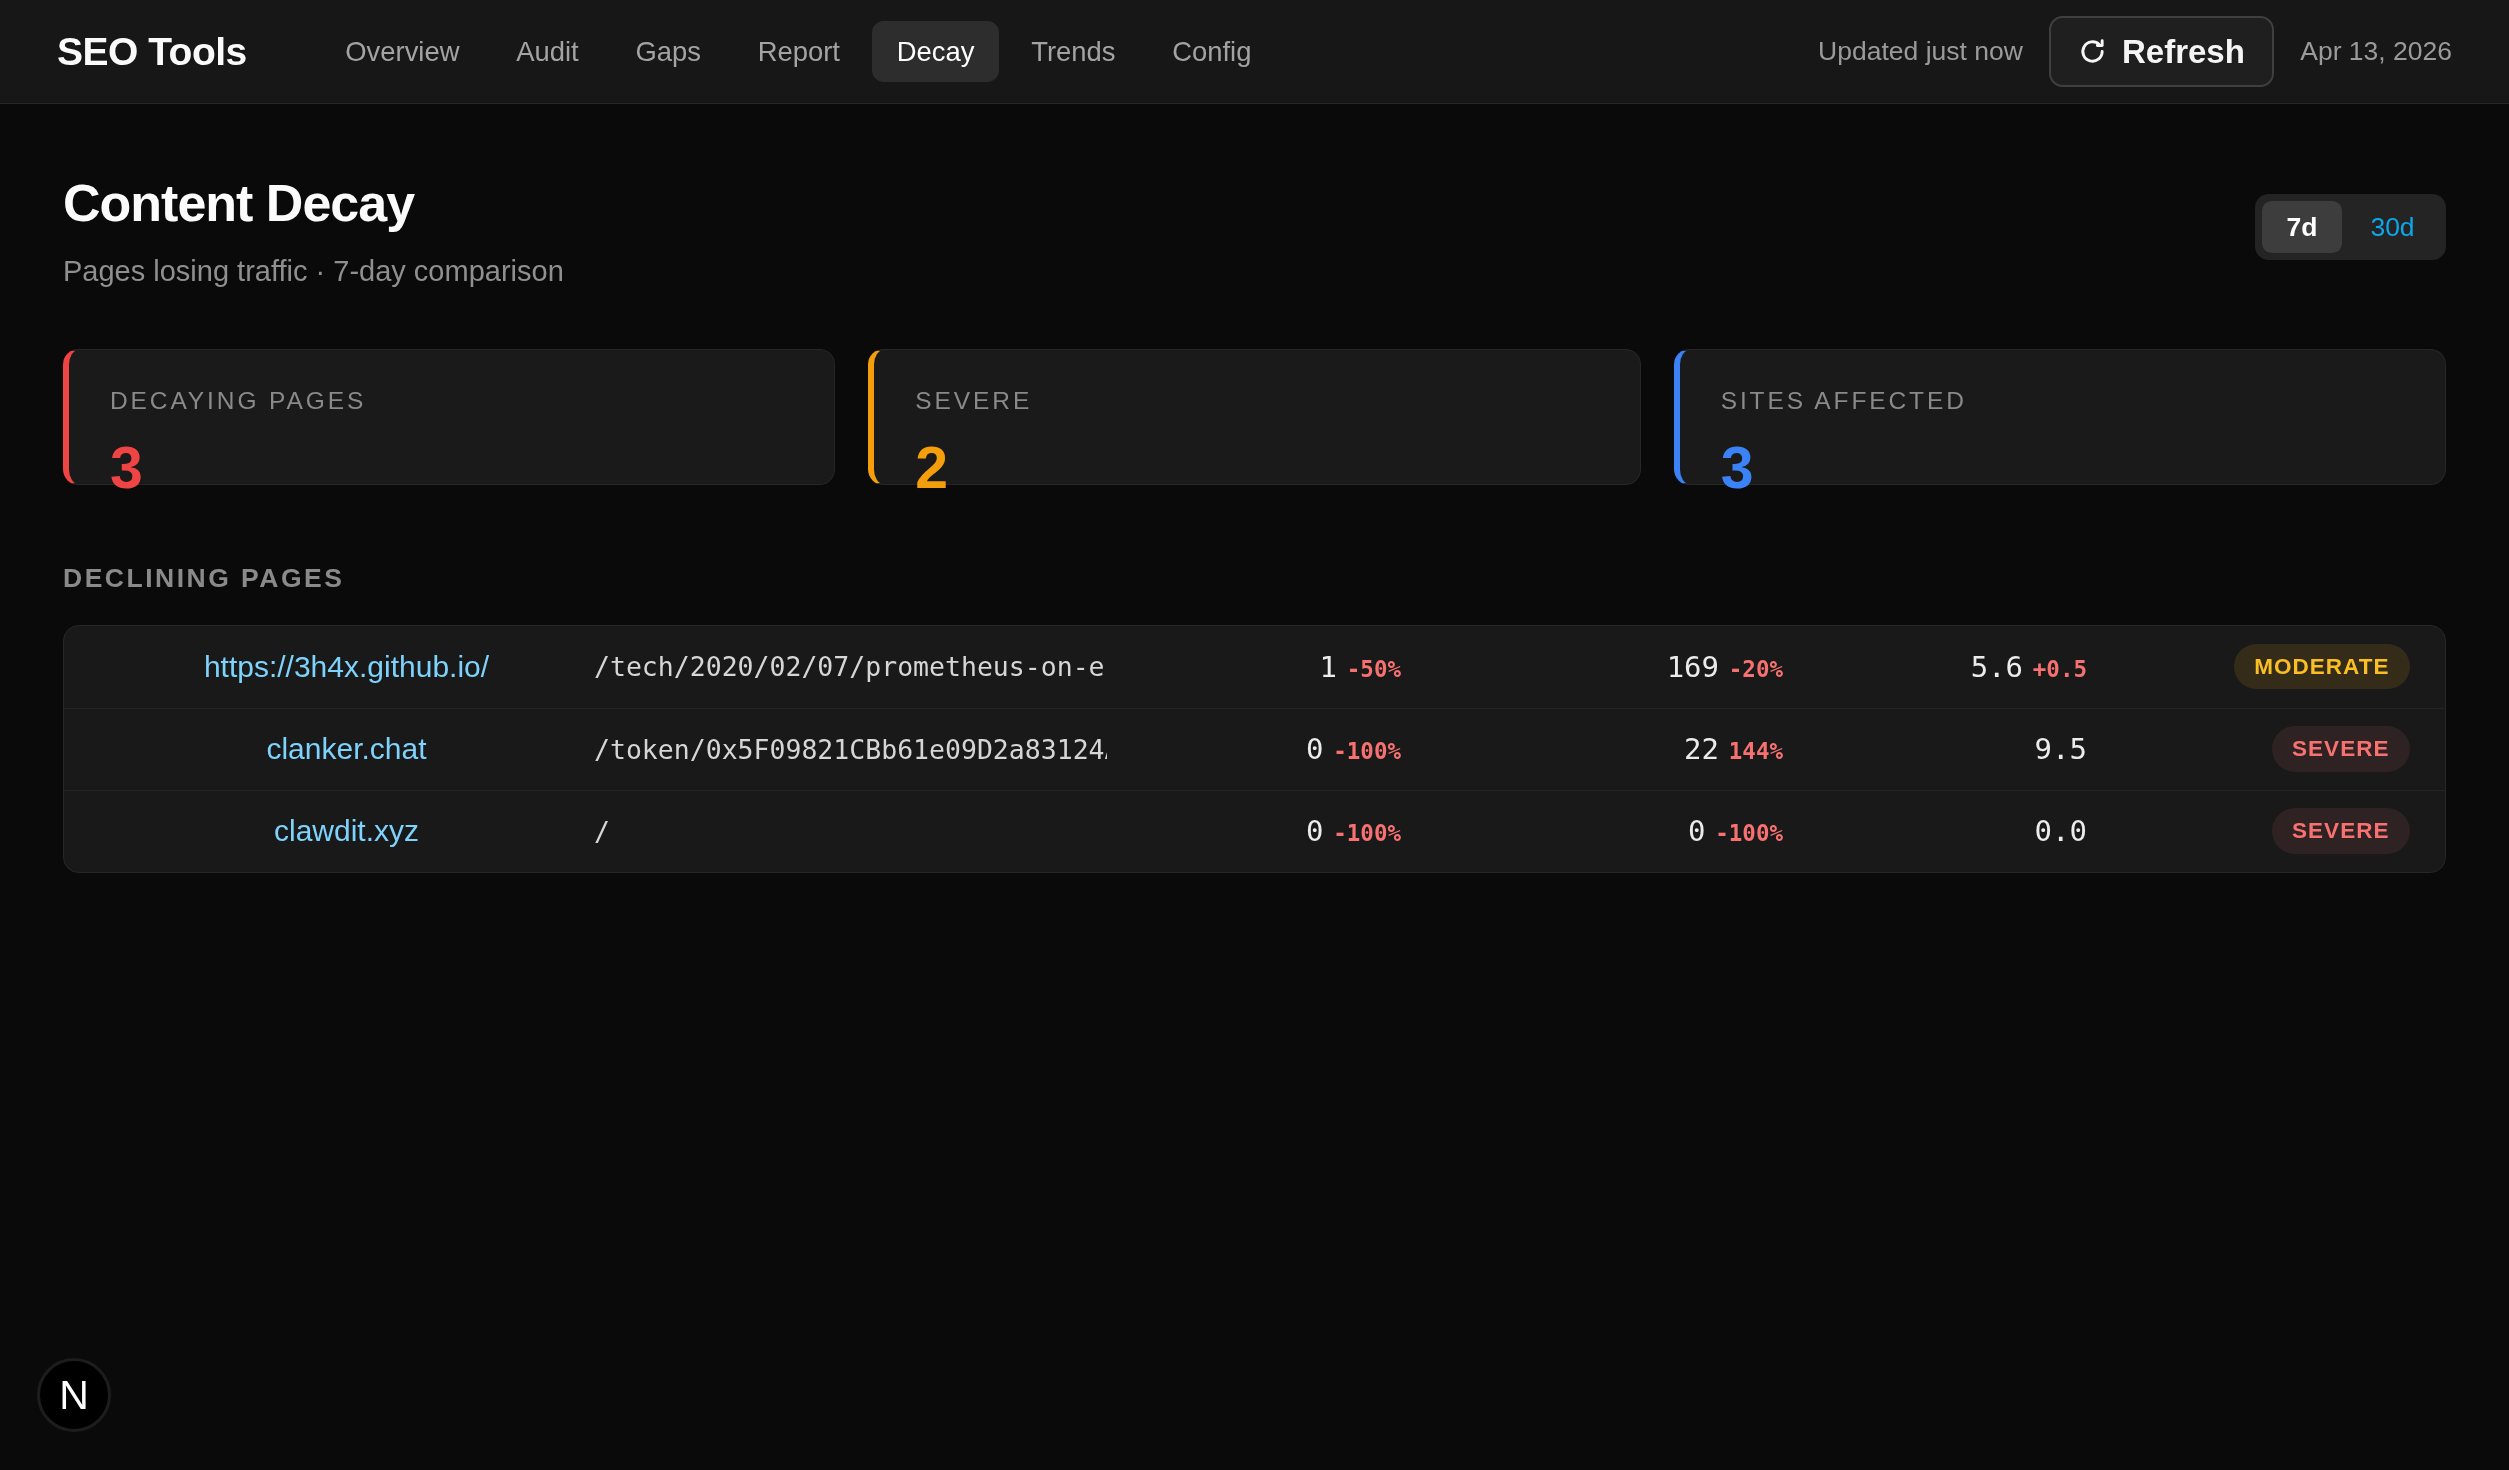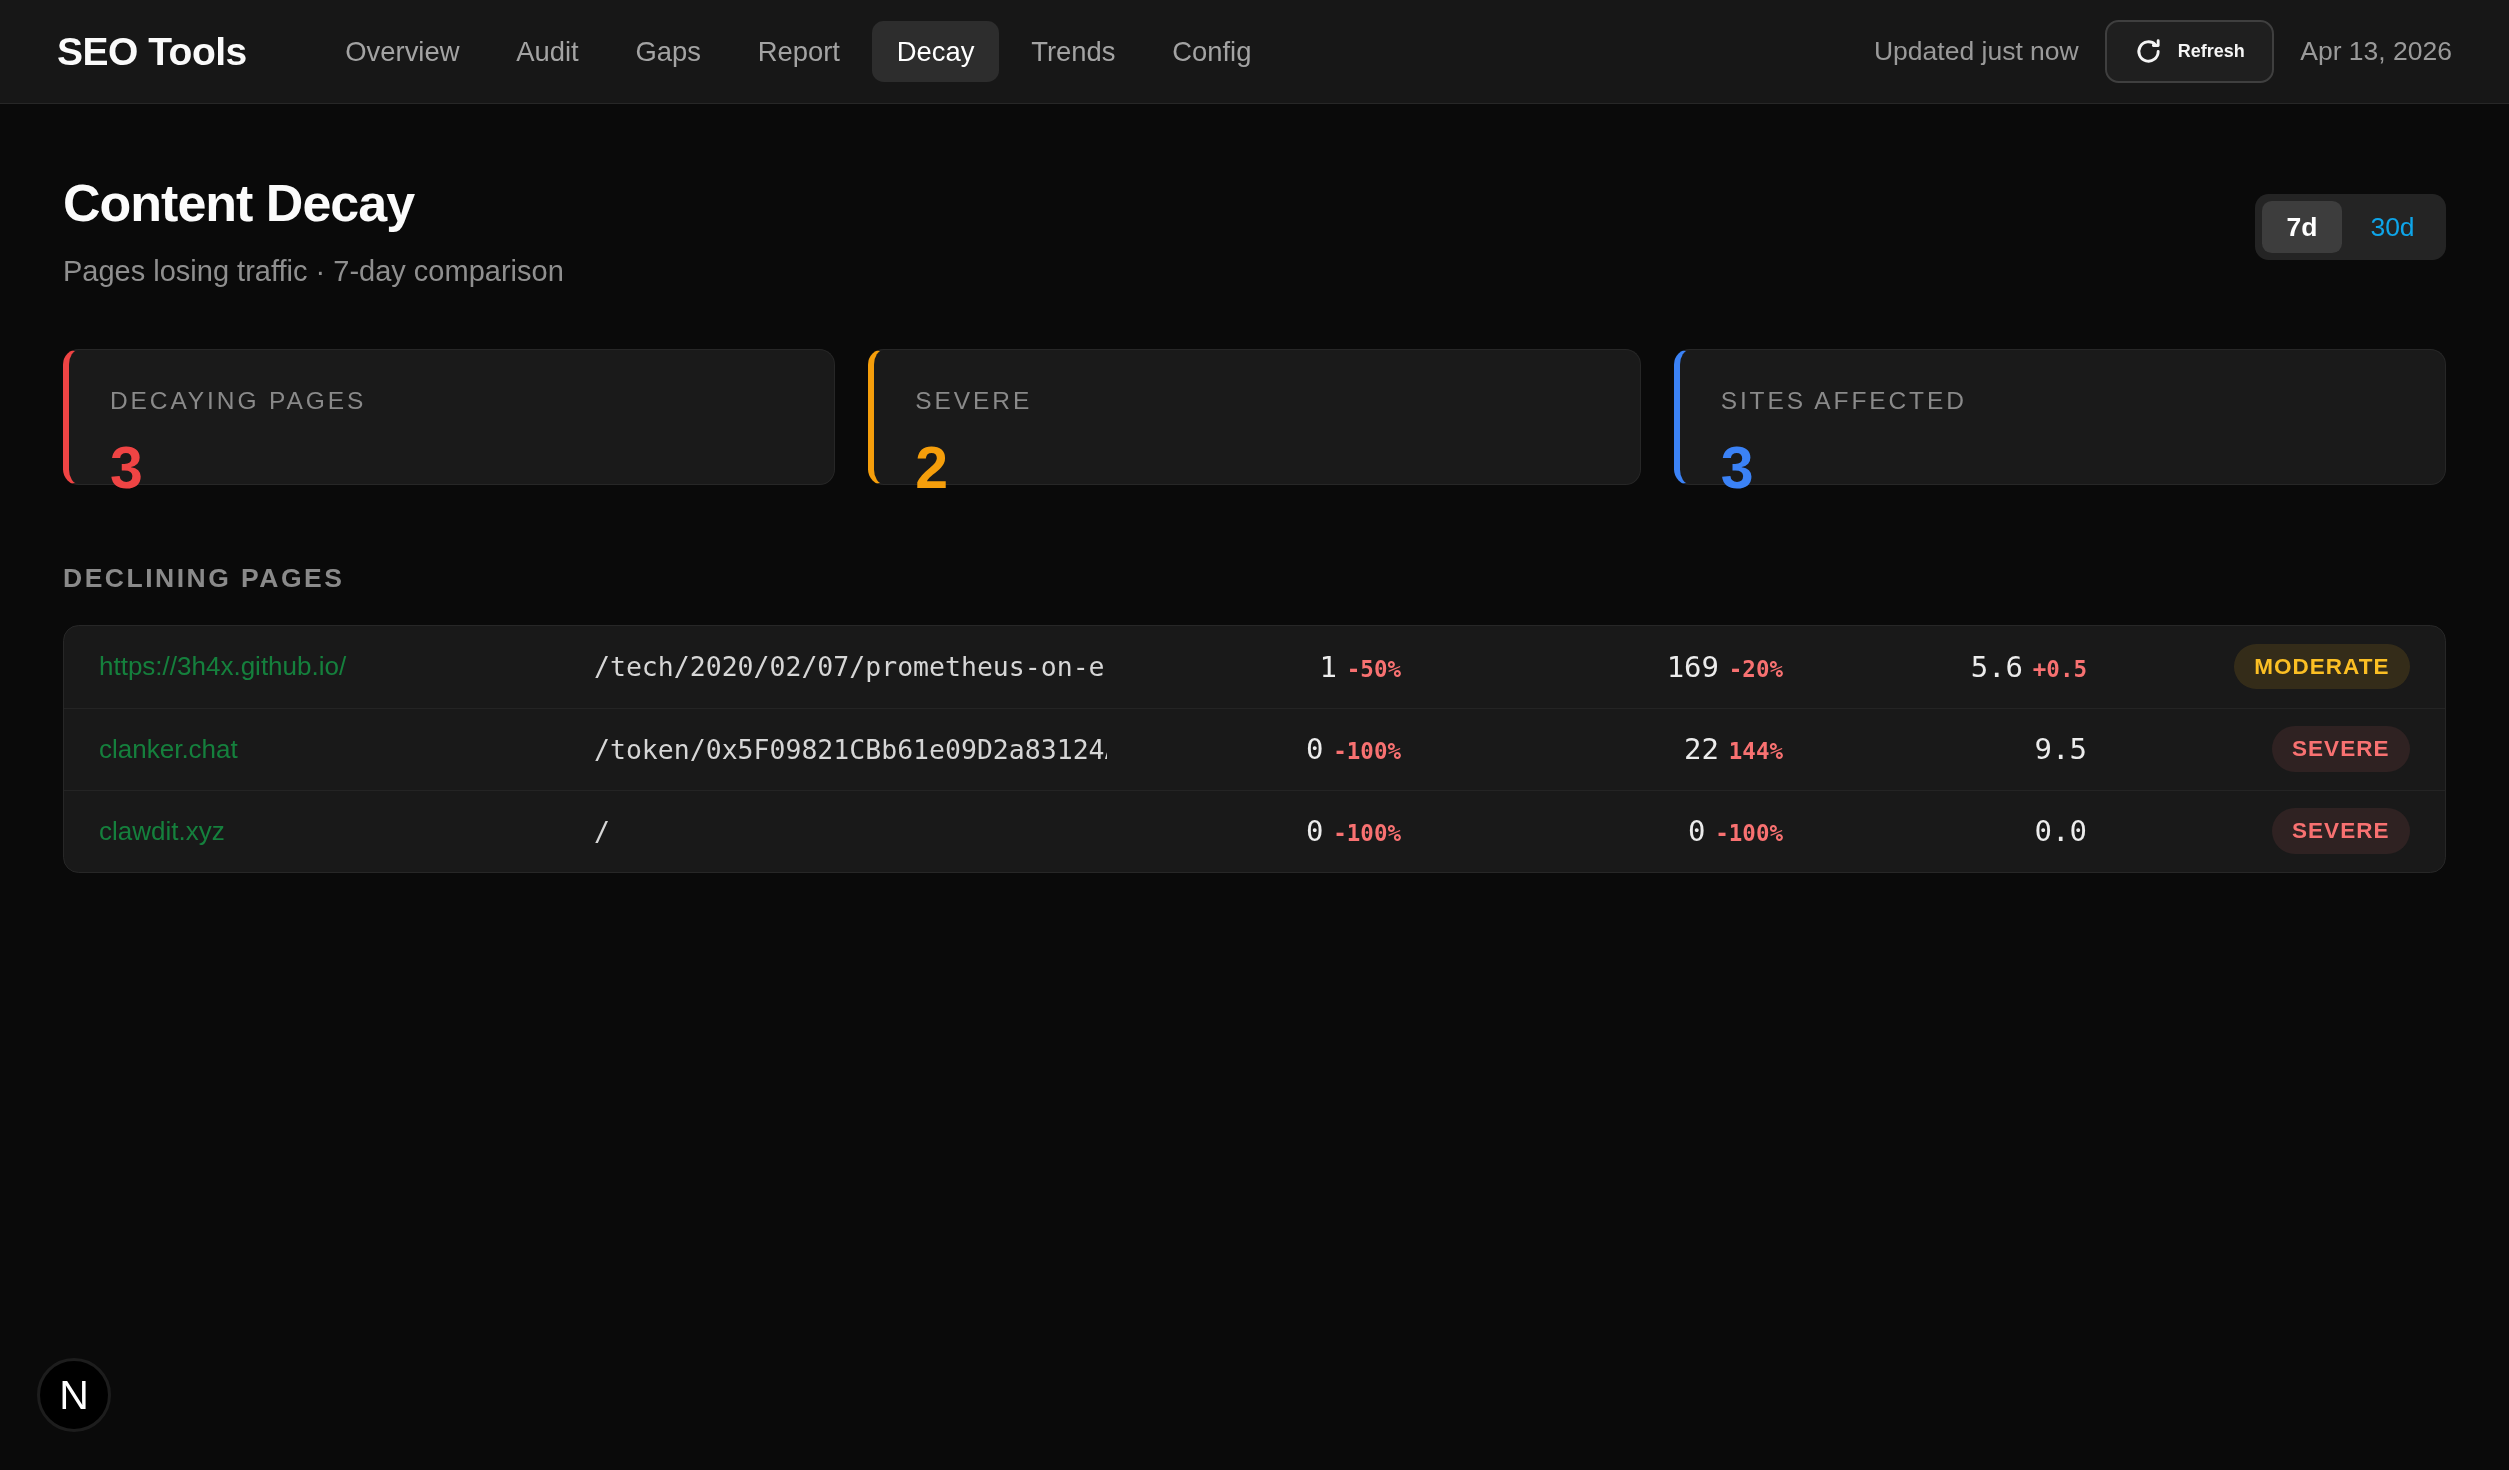--- a/index.html
+++ b/index.html
@@ -39,21 +39,21 @@
   .nav-link.active { background: #2d2d2d; color: #ffffff; }
   .nav-right { margin-left: auto; display: flex; align-items: center; gap: 26px; }
   .updated-text { font-size: 26.5px; color: #9a9a9a; }
   .refresh-btn {
     display: flex; align-items: center; gap: 14.7px;
     background: #1f1f1f;
     border: 2px solid #3f3f3f;
     border-radius: 13.7px;
     padding: 14.7px 27.4px;
     color: #f5f5f5;
-    font-size: 18px;
+    font-size: 33px;
     font-weight: bold;
     cursor: pointer;
   }
   .refresh-btn svg { width: 29px; height: 29px; display: block; }
   .date-text { font-size: 26.5px; color: #9a9a9a; }
 
   
   .content { padding: 0 63px; }
   .page-head {
     margin-top: 69px;
@@ -118,21 +118,21 @@
   }
   .trow + .trow { border-top: 1px solid #242424; }
   .trow.header-row { height: 83px; }
   .th {
     font-size: 23.5px;
     font-weight: bold;
     letter-spacing: 2px;
     color: #8a8a8a;
   }
   .col-r { text-align: right; }
-  .cell-site { font-size: 26px; color: #15803d; }
+  .cell-site { font-size: 30px; color: #7dd3fc; text-align: center; }
   .cell-page {
     font-family: "DejaVu Sans Mono", monospace;
     font-size: 26.5px;
     color: #d6d6d6;
     white-space: nowrap;
     overflow: hidden;
     padding-right: 39px;
   }
   .num { font-family: "DejaVu Sans Mono", monospace; font-size: 29px; color: #ececec; }
   .delta {

